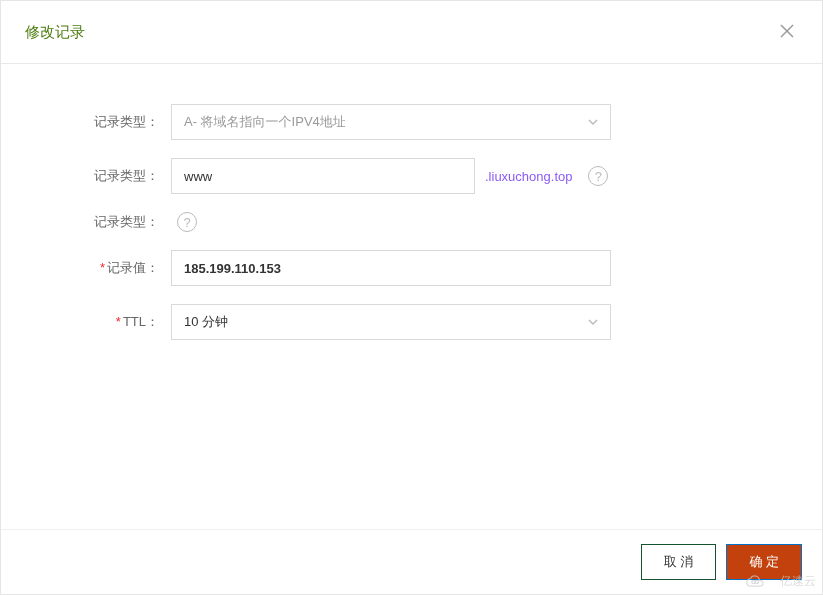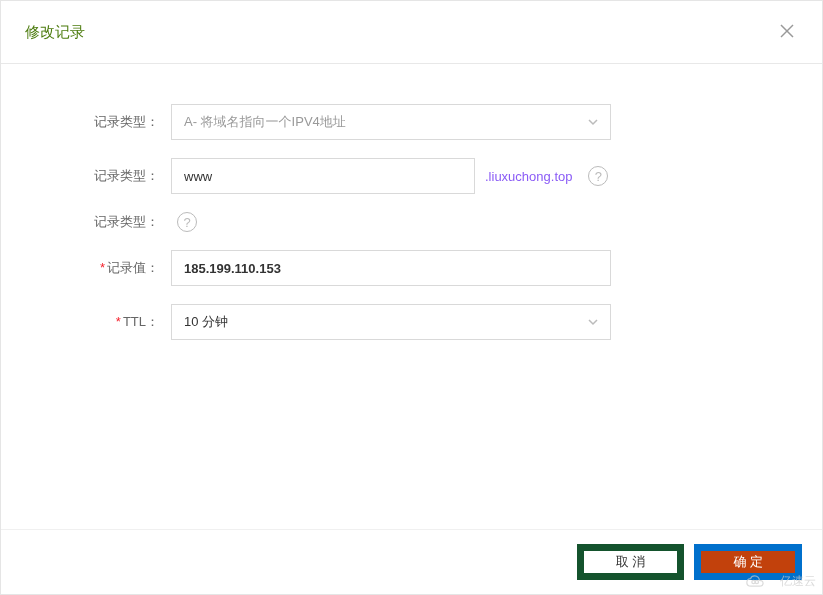--- a/index.html
+++ b/index.html
@@ -147,24 +147,24 @@
       padding: 14px 20px;
       display: flex;
       justify-content: flex-end;
       align-items: center;
       gap: 10px;
       border-top: 1px solid #f0f0f0;
       position: relative;
     }
     .btn {
       height: 36px;
-      padding: 0 32px;
-      font-size: 13px;
-      cursor: pointer;
-      border: 7px solid #14532d;
+      padding: 0 22px;
+      font-size: 13px;
+      cursor: pointer;
+      border: 1px solid #14532d;
       background: #fff;
       color: #333;
     }
     .btn-primary {
       background: #c2410c;
       color: #fff;
       border-color: #0070cc;
     }
     .watermark {
       position: absolute;

